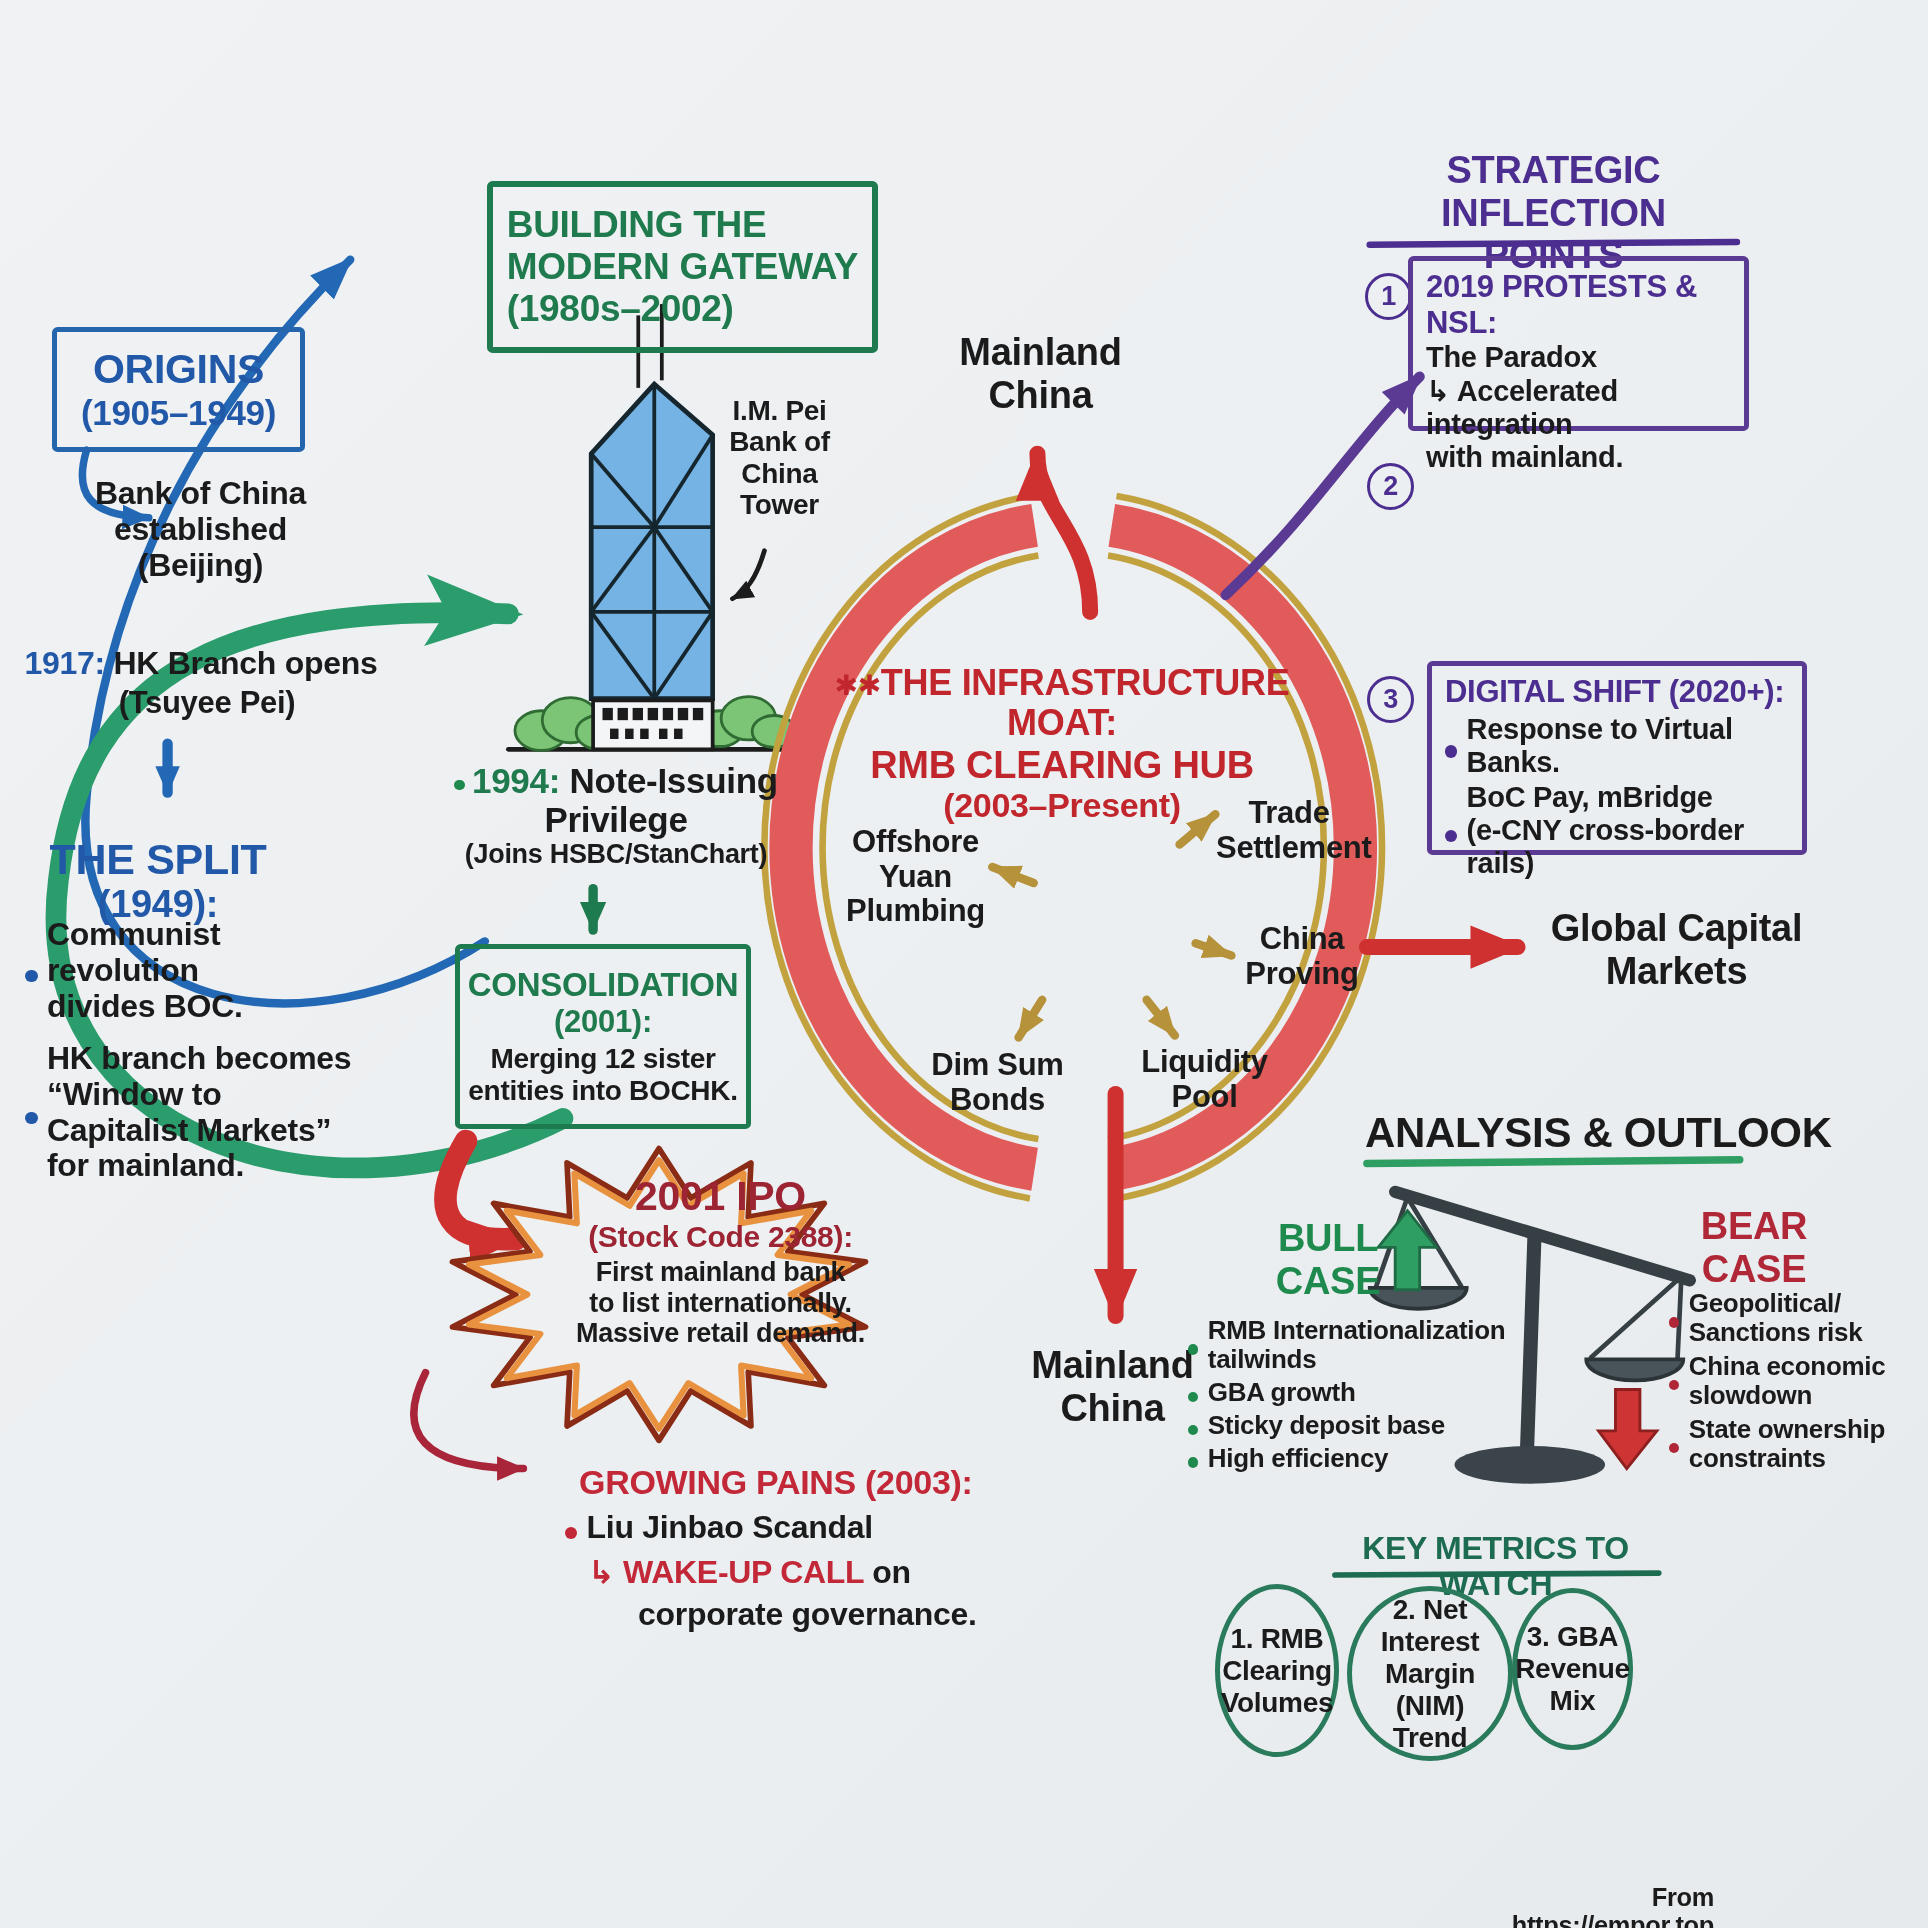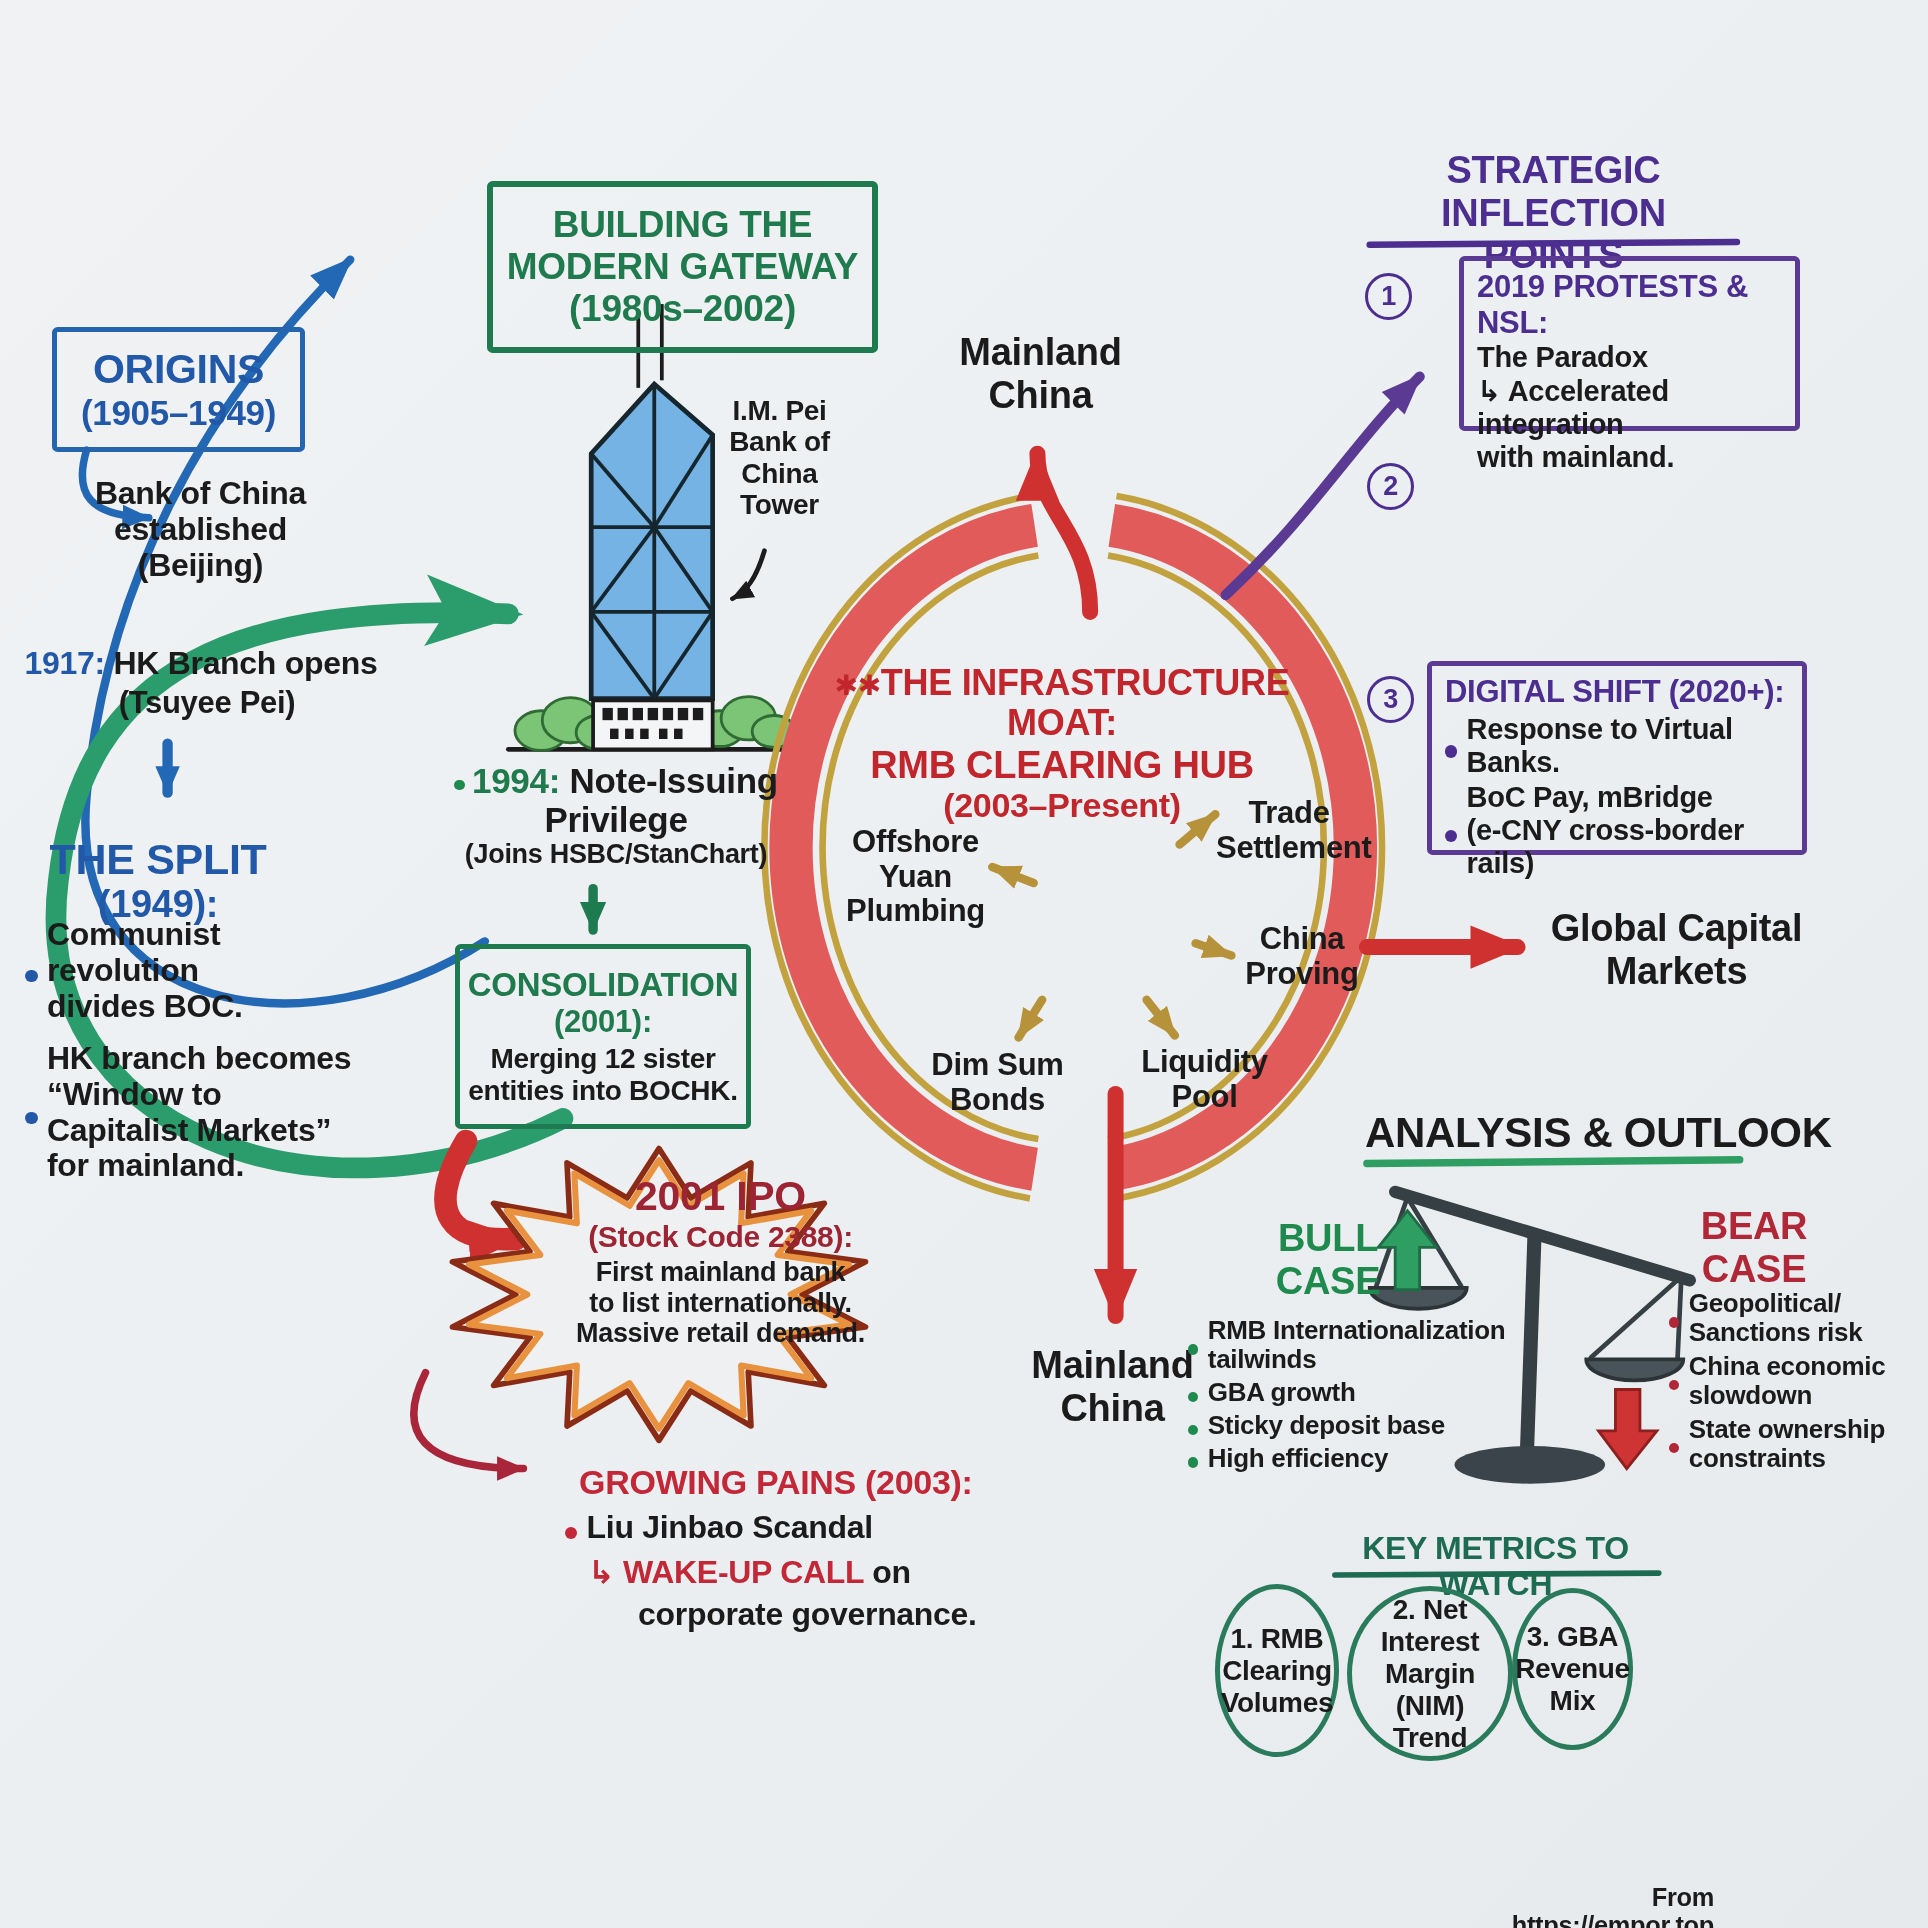--- a/index.html
+++ b/index.html
@@ -24,21 +24,21 @@
   #origins-title{font-size:41px;} #origins-years{font-size:35px;}
   #origins-est{left:83px;top:476px;width:235px;font-size:32px;}
   #y1917{left:24.5px;top:646px;font-size:32px;}
   #y1917-sub{left:94px;top:686px;width:226px;font-size:31px;}
   #split-title{left:45px;top:835px;width:226px;text-align:center;}
   #split-title .l1{font-size:43px;} #split-title .l2{font-size:38px;}
   #split-b1{left:25.4px;top:917px;font-size:32px;}
   #split-b2{left:25.4px;top:1041px;font-size:32px;}
   
   #gateway-box{left:487px;top:181px;width:379px;height:160px;border:6.6px solid #1e7a4f;
-    display:flex;align-items:center;justify-content:center;text-align:center;}
+    display:flex;align-items:center;justify-content:center;text-align:left;}
   #gateway-box .t{font-size:37px;color:#1f7a4d;}
   #tower-label{left:721px;top:395px;width:117px;font-size:28px;}
   #y1994{left:441px;top:761px;width:350px;}
   #y1994 .l1{font-size:35px;} #y1994 .l2{font-size:35px;} #y1994 .l3{font-size:27px;}
   #consol-box{left:455px;top:944px;width:296px;height:185px;border:5.6px solid #1e7a4f;
     display:flex;flex-direction:column;justify-content:center;text-align:center;padding:3.8px 7.5px;box-sizing:border-box;}
   #consol-box .t{font-size:33px;} #consol-box .y{font-size:31px;} #consol-box .b{font-size:28px;color:#1b1b1b;margin-top:3.8px;}
   
   #ipo-text{left:551px;top:1174px;width:339px;}
   #ipo-text .t{font-size:41px;} #ipo-text .s{font-size:30px;} #ipo-text .b{font-size:27px;margin-top:3.8px;}
@@ -59,21 +59,21 @@
   #sp-liquidity{left:1130px;top:1045px;width:149px;}
   #mainland-top{left:954px;top:331px;width:173px;font-size:38px;}
   #mainland-bottom{left:1026px;top:1344px;width:173px;font-size:38px;}
   #global{left:1542px;top:907px;width:269px;font-size:38px;}
   
   #sip-title{left:1356px;top:149px;width:395px;font-size:38px;}
   .numcirc{position:absolute;z-index:2;width:41px;height:41px;border:3.8px solid #4b2e8f;border-radius:50%;
     color:#4b2e8f;font-size:27px;display:flex;align-items:center;justify-content:center;}
   #sip1-num{left:1365px;top:273px;} #sip2-num{left:1367px;top:463px;} #sip3-num{left:1367px;top:676px;}
   .sipbox{border:5.6px solid #5b3a94;padding:7.5px 13px;box-sizing:border-box;}
-  #sip1-box{left:1459px;top:256px;width:341px;height:175px;}
+  #sip1-box{left:1408px;top:256px;width:341px;height:175px;}
   #sip2-box{left:1420px;top:445px;width:407px;height:194px;}
   #sip3-box{left:1427px;top:661px;width:380px;height:194px;}
   .sipbox .t{font-size:31px;color:#4b2e8f;}
   .sipbox .b{font-size:29px;}
   #sip2-box .line1{font-size:24.5px;letter-spacing:-0.5px;}
   #sip2-box .line2{font-size:28px;text-align:center;}
   
   #analysis-title{left:1365px;top:1109px;font-size:42px;}
   #bull-title{left:1262px;top:1217px;width:132px;font-size:38px;color:#1f8a4d;}
   #bull-list{left:1188px;top:1316px;width:330px;font-size:26px;}

